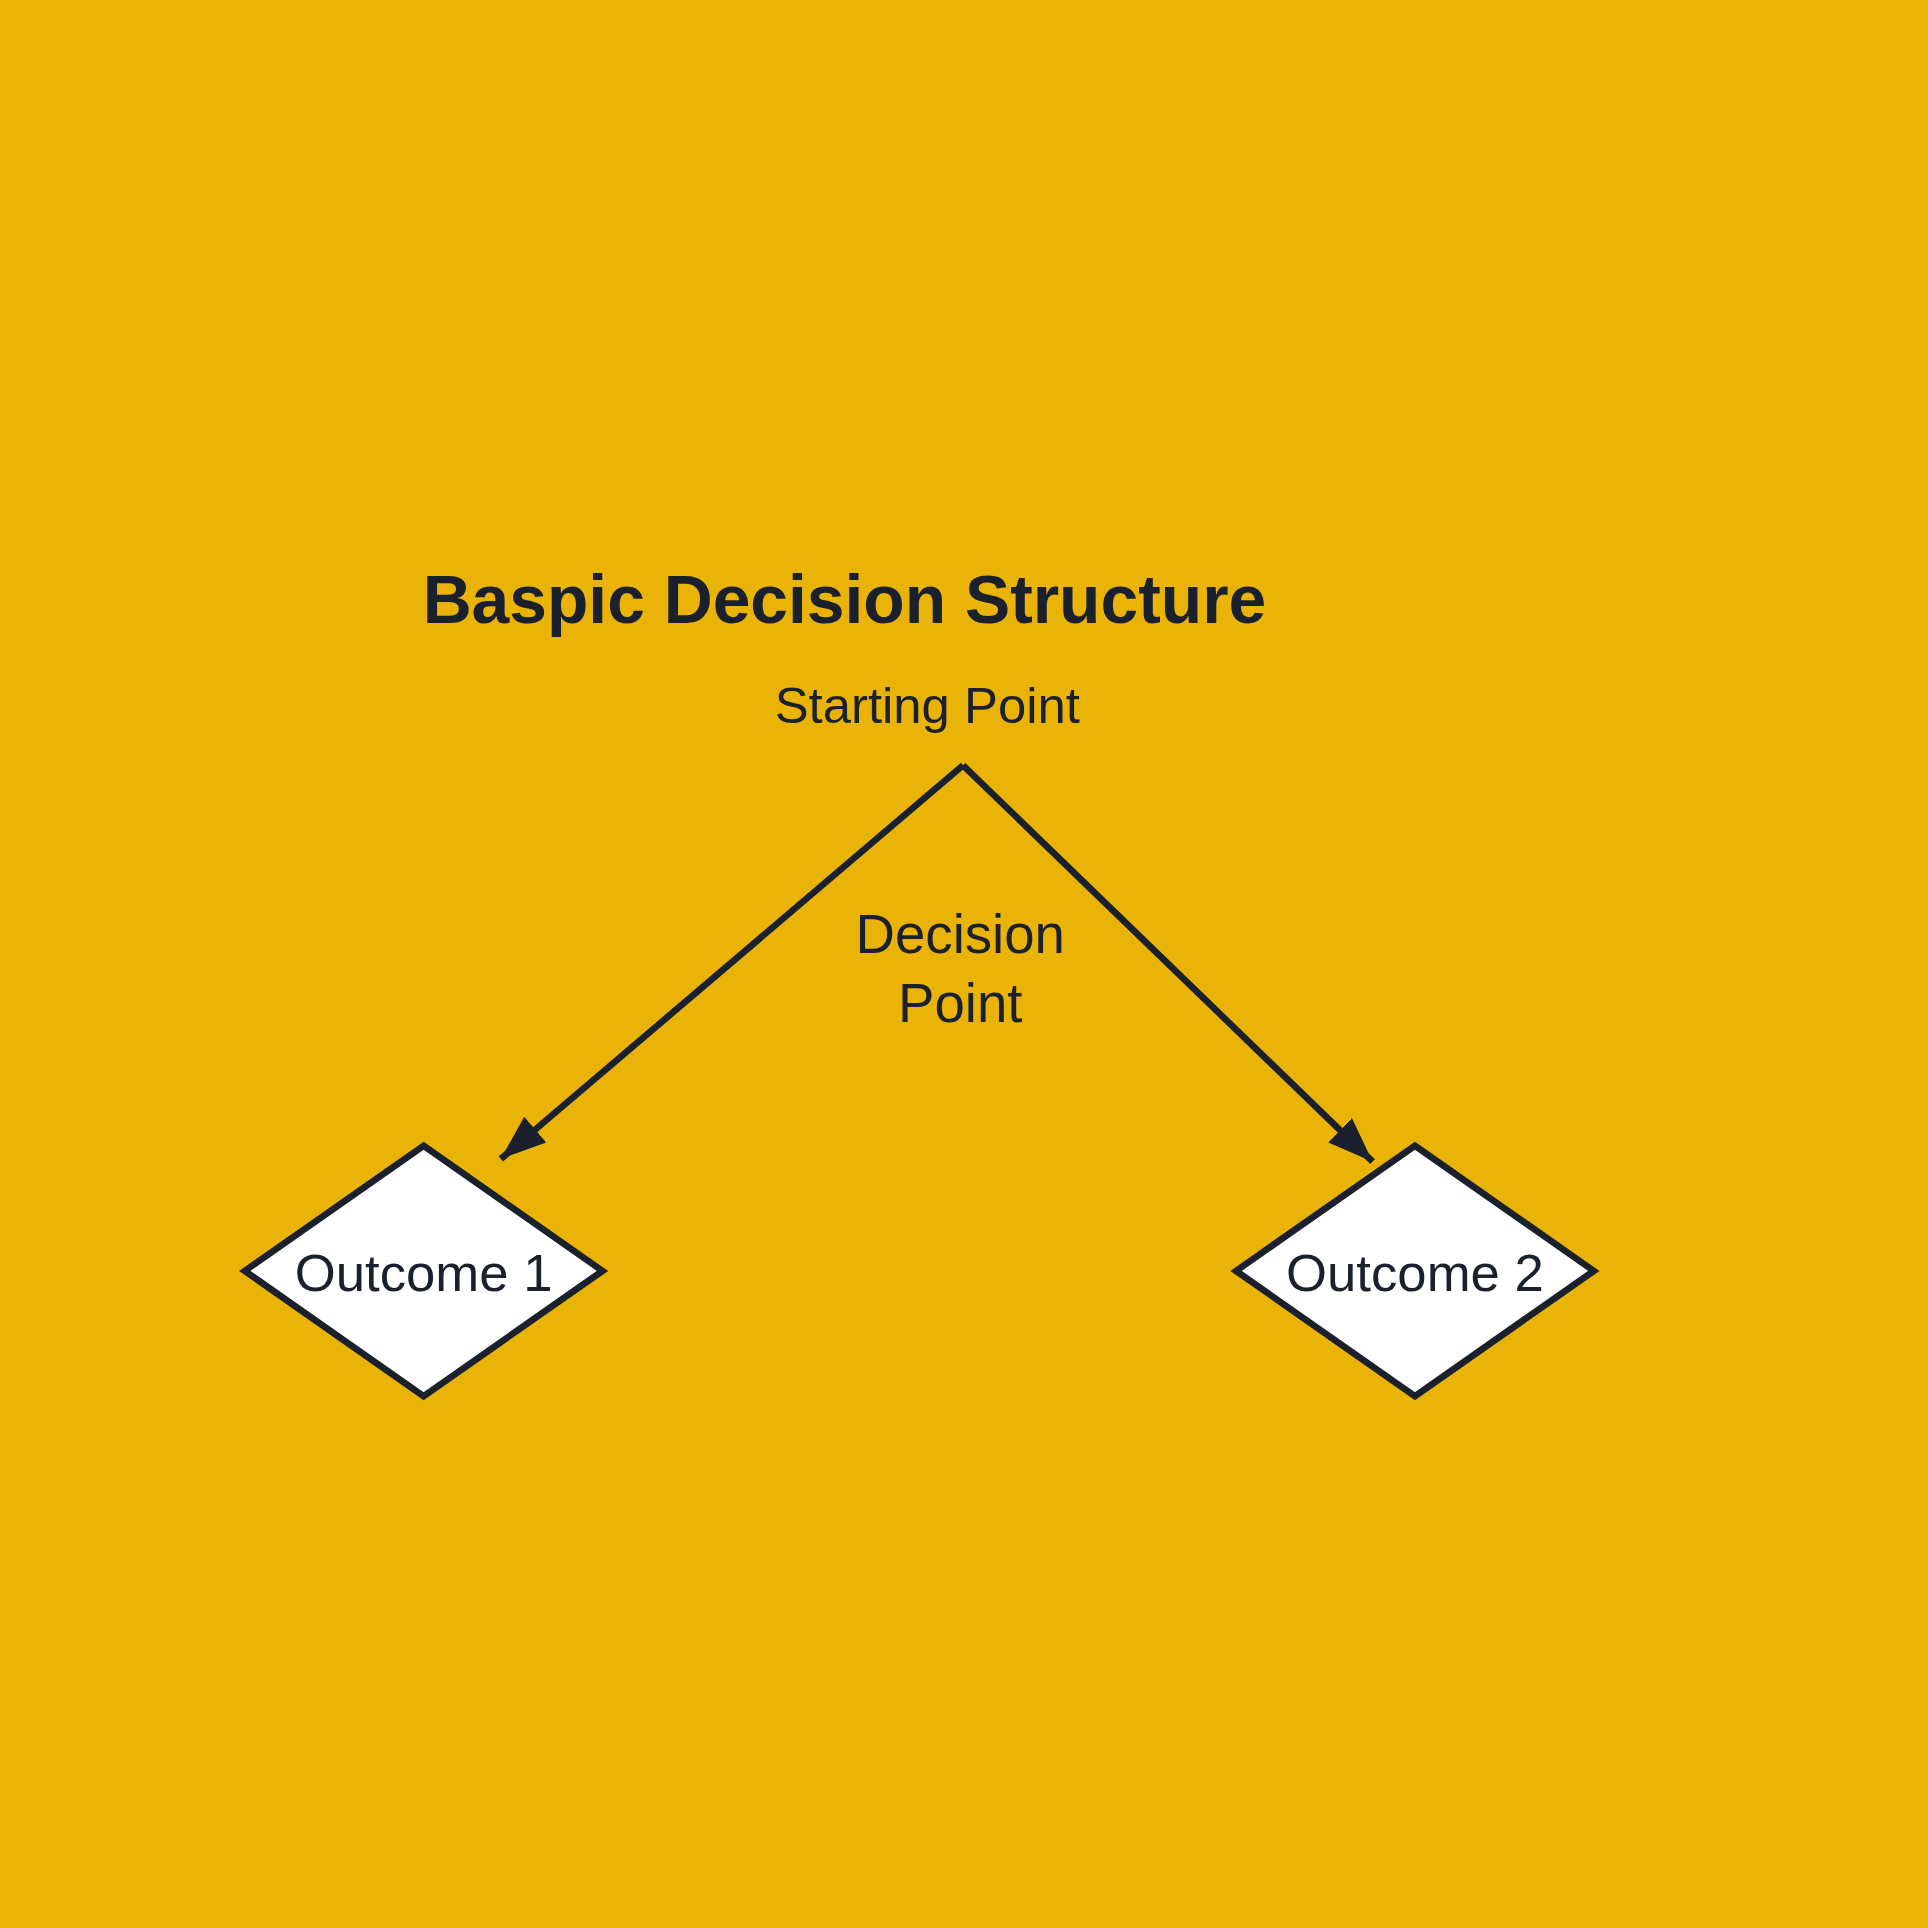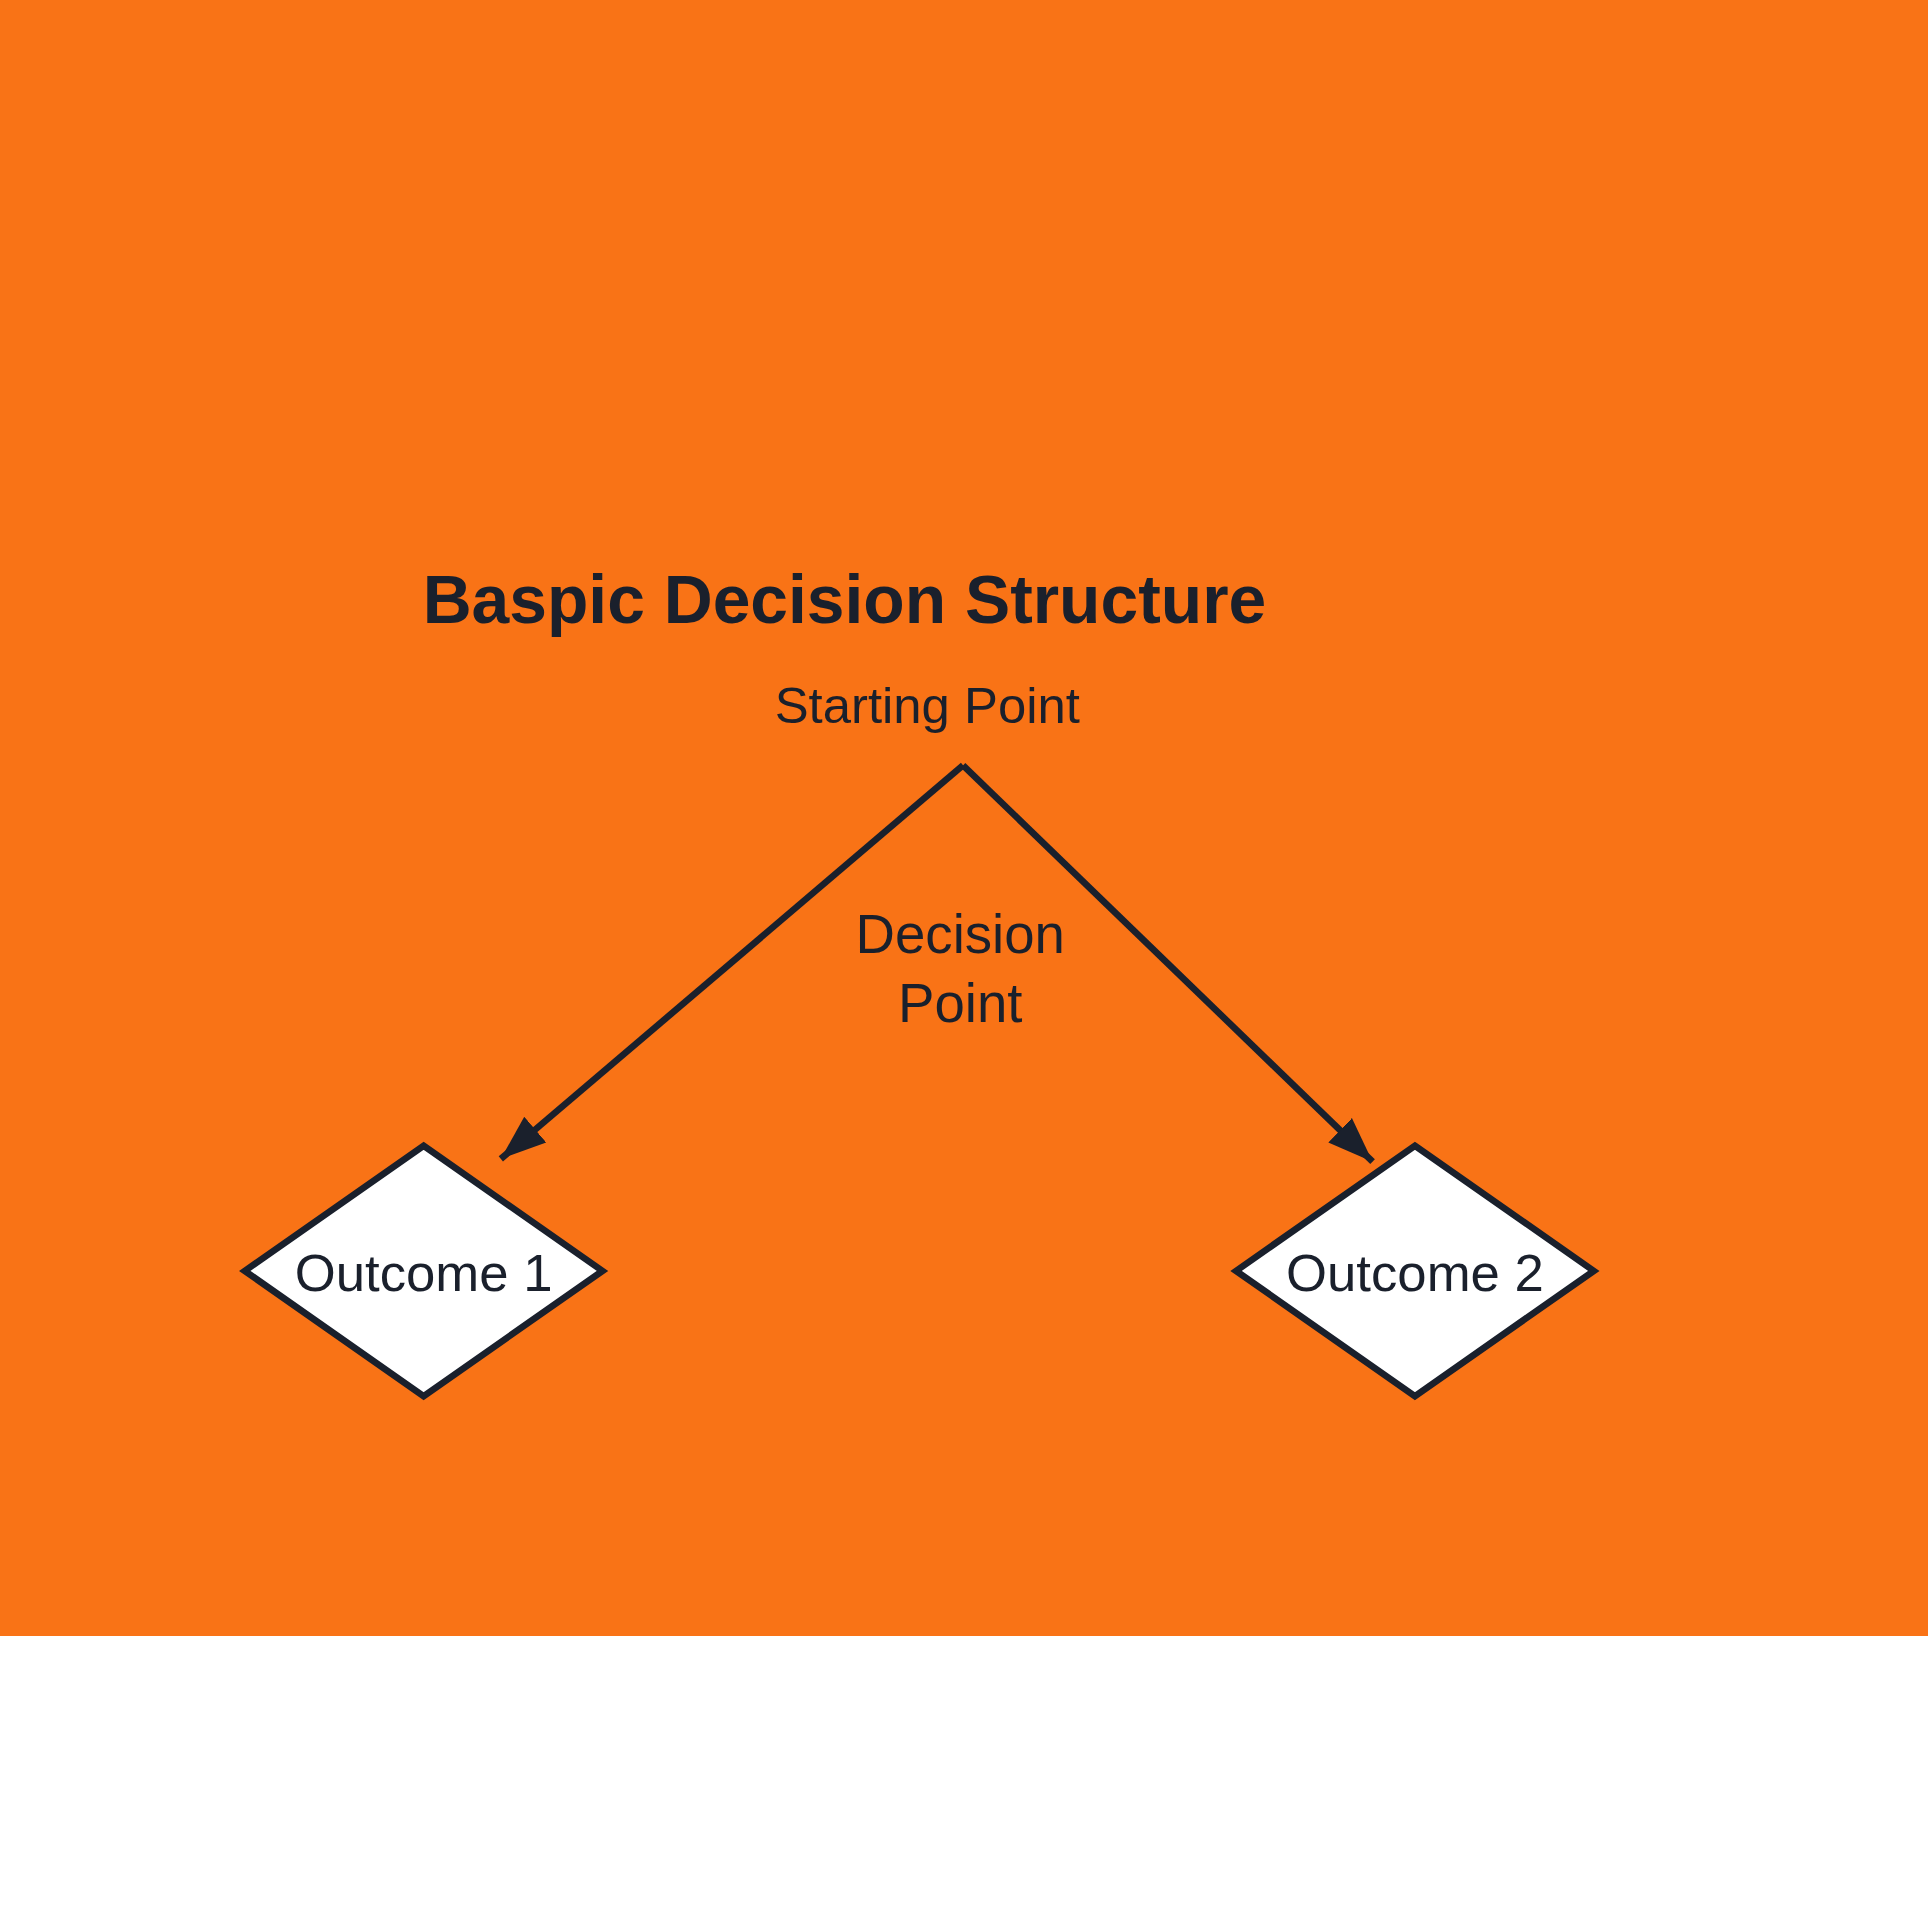--- a/index.html
+++ b/index.html
@@ -6,22 +6,22 @@
     margin: 0;
     padding: 0;
     width: 1928px;
     height: 1928px;
     background: #ffffff;
     font-family: "Liberation Sans", sans-serif;
   }
   .canvas {
     position: relative;
     width: 1928px;
-    height: 1636px;
-    background: #f97316;
+    height: 1928px;
+    background: #eab308;
     overflow: hidden;
   }
   svg.diagram {
     display: block;
     width: 1928px;
     height: 1928px;
   }
   .ink-stroke {
     stroke: #1a202c;
     stroke-width: 7;

